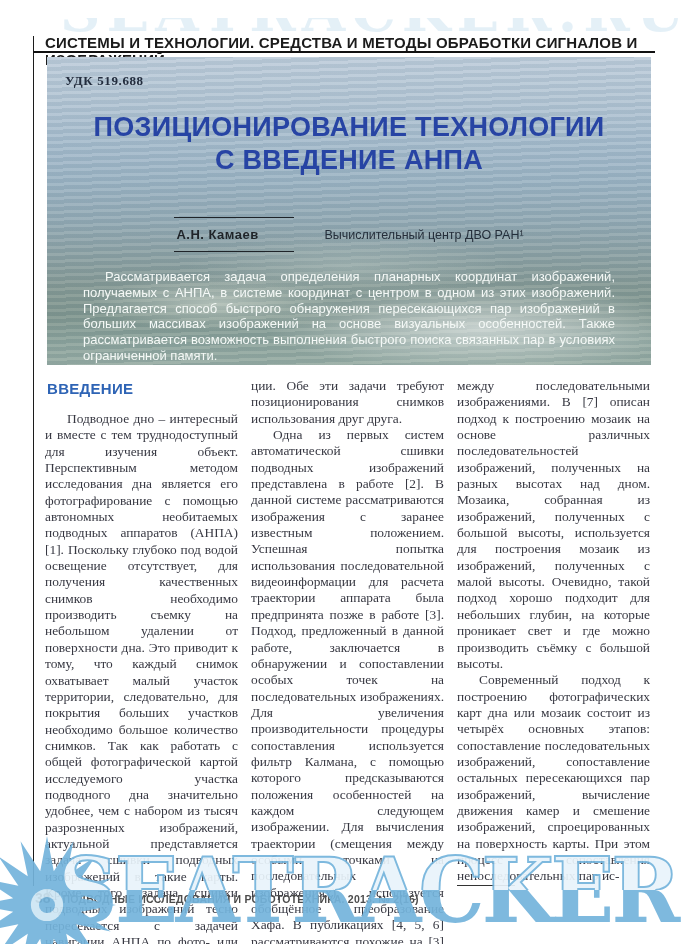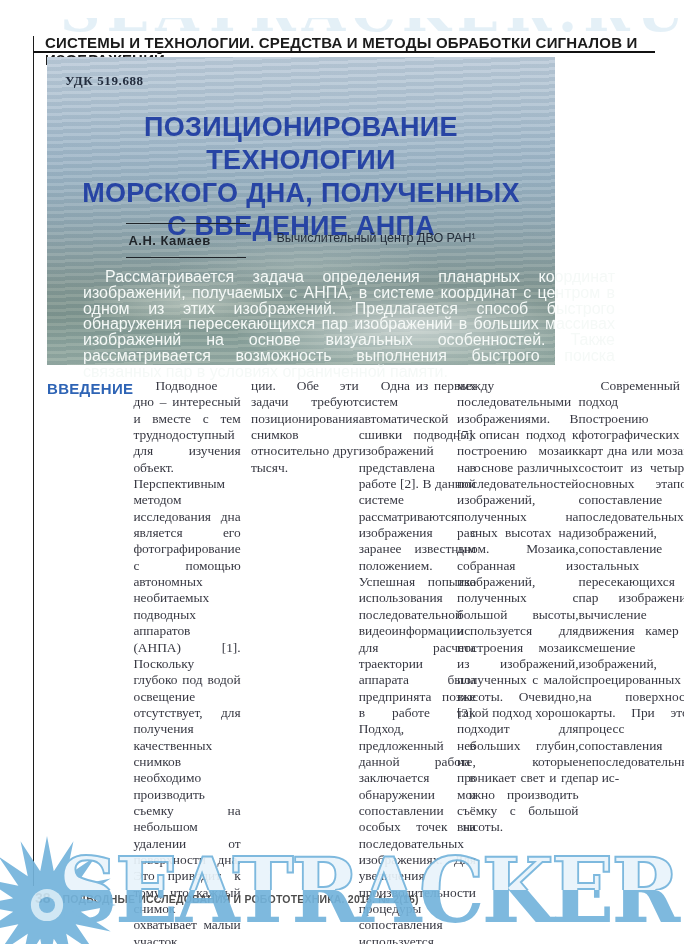--- a/index.html
+++ b/index.html
@@ -12,21 +12,21 @@
   
   .left-rule { position:absolute; left:33px; top:36px; width:1px; height:850px; background:#1c1c1c; }
   .header-text {
     position:absolute; left:45px; top:34px; width:600px;
     font-family:"Liberation Sans", sans-serif; font-weight:bold;
     font-size:15px; letter-spacing:0.2px; color:#1b1b1b;
   }
   .header-rule { position:absolute; left:33px; top:51px; width:622px; height:2px; background:#111; }
   
   .hero {
-    position:absolute; left:47px; top:57px; width:508px; height:308px;
+    position:absolute; left:47px; top:57px; width:604px; height:308px;
     background:
       radial-gradient(ellipse 55% 22% at 72% 88%, rgba(255,255,255,0.55), rgba(255,255,255,0) 65%),
       radial-gradient(ellipse 35% 15% at 28% 80%, rgba(235,240,230,0.45), rgba(255,255,255,0) 60%),
       radial-gradient(ellipse 45% 18% at 50% 68%, rgba(190,205,200,0.35), rgba(255,255,255,0) 60%),
       repeating-linear-gradient(178deg, rgba(255,255,255,0.10) 0 3px, rgba(90,120,140,0.10) 3px 7px),
       linear-gradient(180deg, #bdccda 0%, #b2c4d3 14%, #a4bacb 28%, #9ab2c2 40%, #92a9b4 52%, #8a9fa2 64%, #839792 74%, #7e948c 84%, #8ba29a 93%, #95aaa1 100%);
   }
   .udk {
     position:absolute; left:18px; top:16px;
     font-family:"Liberation Serif", serif; font-weight:bold;
@@ -39,38 +39,38 @@
     color:#2744a4; letter-spacing:0.3px;
   }
   .author-row {
     position:absolute; left:0; top:160px; width:100%;
     display:flex; justify-content:center; align-items:center; gap:30px;
   }
   .author-name {
     font-family:"Liberation Sans", sans-serif; font-weight:bold;
     font-size:13px; color:#1f2429; letter-spacing:0.5px;
     border-top:1px solid #1f2429; border-bottom:1px solid #1f2429;
-    padding:9px 18px 9px 2px; min-width:120px;margin-top:6px;
+    padding:9px 18px 9px 2px; min-width:120px;
   }
   .affiliation {
     font-family:"Liberation Sans", sans-serif; font-size:12.5px; color:#242e3a;text-align:right;
   }
   .abstract {
     position:absolute; left:36px; top:212px; width:532px;
-    font-family:"Liberation Sans", sans-serif; font-size:16px;
+    font-family:"Liberation Sans", sans-serif; font-size:13px;
     line-height:15.8px; color:#f5f9f7; text-align:justify;
   }
   .abstract::first-line { }
   .abstract { text-indent:22px; }
   
   .columns {
     position:absolute; left:45px; top:378px; width:605px; height:506px;
     display:flex; gap:13px;
   }
-  .col { width:193px; display:flex; flex-direction:row; }
+  .col { width:193px; display:flex; flex-direction:column; }
   .section-heading {
     font-family:"Liberation Sans", sans-serif; font-weight:bold;
     font-size:15px; color:#2e64b5; letter-spacing:0.3px; margin:2px 0 14px 2px;
   }
   .body-p {
     font-size:13.4px; line-height:16.35px; text-align:justify;
     color:#373842;
   }
   .indent { text-indent:22px; }
   .col2 .body-p, .col3 .body-p { margin-top:0; }
@@ -123,37 +123,36 @@
   </div>
 
   <div class="left-rule"></div>
   <div class="header-text">СИСТЕМЫ И ТЕХНОЛОГИИ. СРЕДСТВА И МЕТОДЫ ОБРАБОТКИ СИГНАЛОВ И ИЗОБРАЖЕНИЙ</div>
   <div class="header-rule"></div>
 
   <div class="hero">
     <div class="udk">УДК 519.688</div>
     <div class="hero-title">
       <div>ПОЗИЦИОНИРОВАНИЕ ТЕХНОЛОГИИ</div>
-      <div>МОРСКОГО ДНА, ПОЛУЧЕННЫХ</div>
       <div>С ВВЕДЕНИЕ АНПА</div>
     </div>
     <div class="author-row">
       <div class="author-name">А.Н. Камаев</div>
       <div class="affiliation">Вычислительный центр ДВО РАН¹</div>
     </div>
     <div class="abstract">Рассматривается задача определения планарных координат изображений, получаемых с АНПА, в системе координат с центром в одном из этих изображений. Предлагается способ быстрого обнаружения пересекающихся пар изображений в больших массивах изображений на основе визуальных особенностей. Также рассматривается возможность выполнения быстрого поиска связанных пар в условиях ограниченной памяти.</div>
   </div>
 
   <div class="columns">
     <div class="col col1">
       <div class="section-heading">ВВЕДЕНИЕ</div>
       <div class="body-p indent">Подводное дно – интересный и вместе с тем труднодоступный для изучения объект. Перспективным методом исследования дна является его фотографирование с помощью автономных необитаемых подводных аппаратов (АНПА) [1]. Поскольку глубоко под водой освещение отсутствует, для получения качественных снимков необходимо производить съемку на небольшом удалении от поверхности дна. Это приводит к тому, что каждый снимок охватывает малый участок территории, следовательно, для покрытия больших участков необходимо большое количество снимков. Так как работать с общей фотографической картой исследуемого участка подводного дна значительно удобнее, чем с набором из тысяч разрозненных изображений, актуальной представляется задача сшивки подводных изображений в такие карты. Кроме того, задача сшивки подводных изображений тесно пересекается с задачей навигации АНПА по фото- или видеоинформа-</div>
     </div>
     <div class="col col2">
-      <div class="body-p">ции. Обе эти задачи требуют позиционирования снимков относительно друг тысяч.</div>
+      <div class="body-p">ции. Обе эти задачи требуют позиционирования снимков использования друг друга.</div>
       <div class="body-p indent">Одна из первых систем автоматической сшивки подводных изображений представлена в работе [2]. В данной системе рассматриваются изображения с заранее известным положением. Успешная попытка использования последовательной видеоинформации для расчета траектории аппарата была предпринята позже в работе [3]. Подход, предложенный в данной работе, заключается в обнаружении и сопоставлении особых точек на последовательных изображениях. Для увеличения производительности процедуры сопоставления используется фильтр Калмана, с помощью которого предсказываются положения особенностей на каждом следующем изображении. Для вычисления траектории (смещения между особыми точками на последовательных изображениях) используется обобщённое преобразование Хафа. В публикациях [4, 5, 6] рассматриваются похожие на [3] подходы. Отличия в основном заключаются в способе установления связи</div>
     </div>
     <div class="col col3">
       <div class="body-p">между последовательными изображениями. В [7] описан подход к построению мозаик на основе различных последовательностей изображений, полученных на разных высотах над дном. Мозаика, собранная из изображений, полученных с большой высоты, используется для построения мозаик из изображений, полученных с малой высоты. Очевидно, такой подход хорошо подходит для небольших глубин, на которые проникает свет и где можно производить съёмку с большой высоты.</div>
       <div class="body-p indent">Современный подход к построению фотографических карт дна или мозаик состоит из четырёх основных этапов: сопоставление последовательных изображений, сопоставление остальных пересекающихся пар изображений, вычисление движения камер и смешение изображений, спроецированных на поверхность карты. При этом процесс сопоставления непоследовательных пар ис-</div>
       <div class="footnote-block">
         <div class="footnote-rule"></div>
       </div>
     </div>
   </div>

